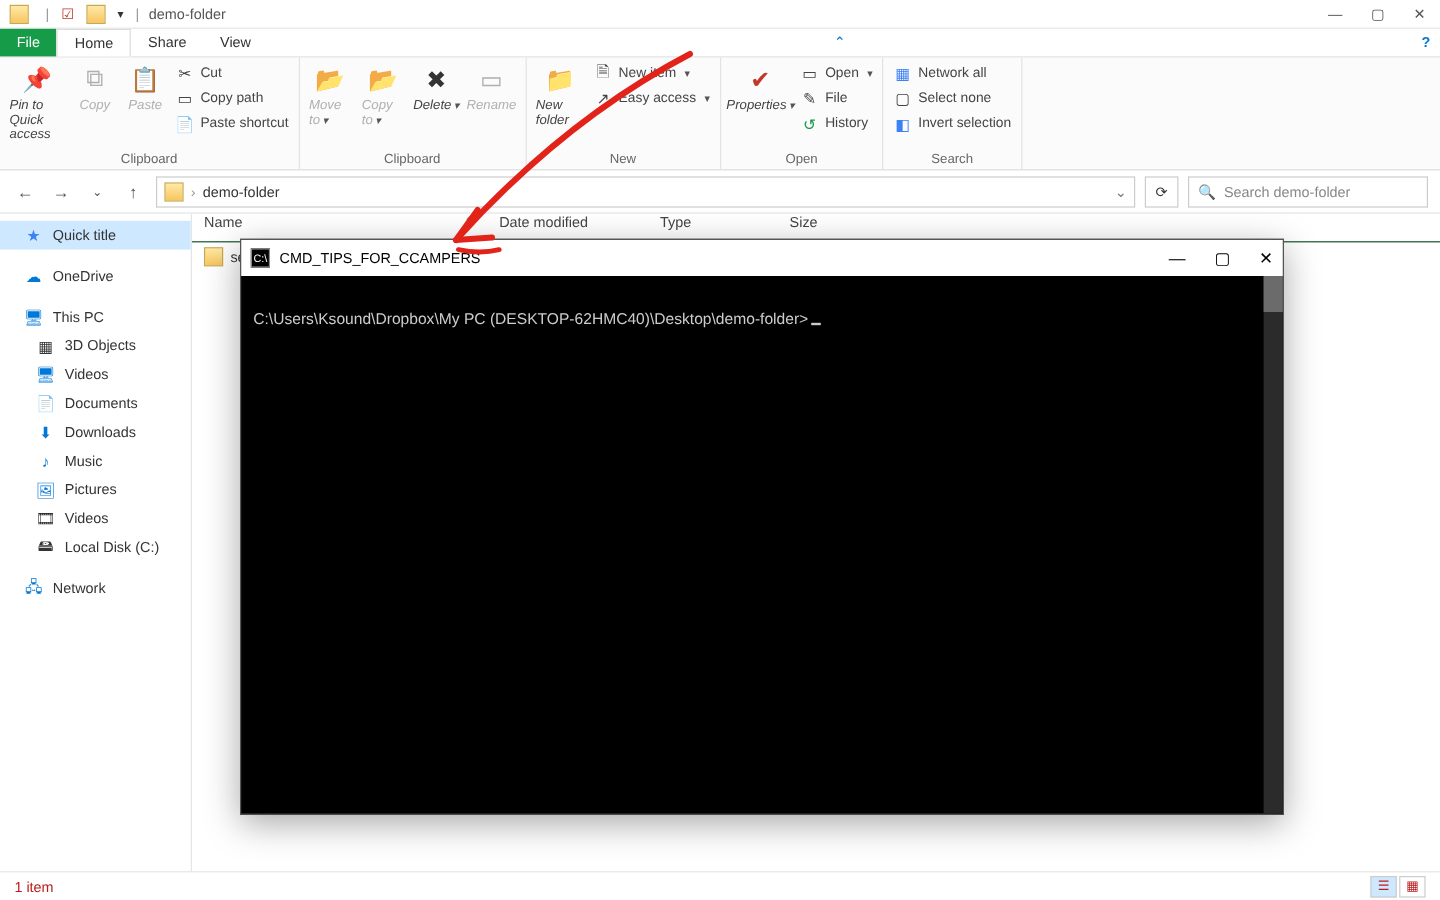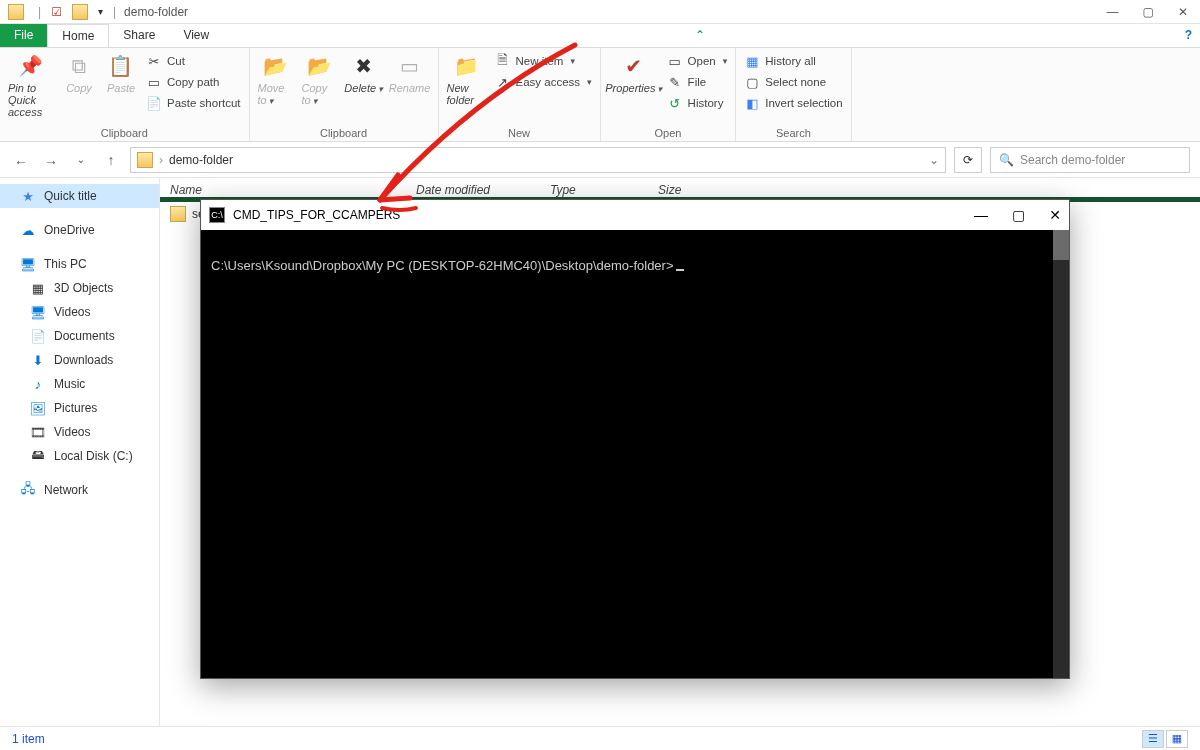--- a/index.html
+++ b/index.html
@@ -43,28 +43,28 @@
   
   .main { display:flex; height:calc(750px - 24px - 24px - 94px - 36px - 24px);}
   .sidebar { width:160px; border-right:1px solid #e5e5e5; padding:6px 0; overflow:hidden;}
   .side-item { display:flex; align-items:center; gap:8px; padding:4px 10px 4px 20px; font-size:12px;}
   .side-item.selected { background:#cde8ff;}
   .side-item .sico { width:16px; height:16px; display:inline-flex; align-items:center; justify-content:center; font-size:13px;}
   .side-item.sub { padding-left:30px;}
   .side-spacer{ height:10px;}
 
   .content { flex:1; position:relative;}
-  .cols { display:flex; height:24px; align-items:flex-end; border-bottom:5px solid #14532d; color:#444; font-size:12px;font-style:italic;}
+  .cols { display:flex; height:24px; align-items:flex-start; border-bottom:1px solid #14532d; color:#444; font-size:12px;}
   .cols div { padding:0 10px;}
   .col-name{width:246px;} .col-date{width:134px;} .col-type{width:108px;} .col-size{width:80px;}
   .filerow { display:flex; align-items:center; gap:6px; padding:4px 10px;}
   .filerow .ficon{ width:16px; height:16px; background: linear-gradient(#ffe9a6,#f7c65f); border:1px solid #caa84a;}
 
   
-  .status { position:absolute; bottom:0; left:0; right:0; height:24px; border-top:1px solid #e5e5e5; display:flex; align-items:center; padding:0 12px; font-size:12px; color:#1d4ed8;}
+  .status { position:absolute; bottom:0; left:0; right:0; height:24px; border-top:1px solid #e5e5e5; display:flex; align-items:center; padding:0 12px; font-size:12px; color:#b91c1c;}
   .viewtoggles{ margin-left:auto; display:flex; gap:2px;}
   .viewtog{ width:22px; height:18px; border:1px solid #ccc; display:flex; align-items:center; justify-content:center; font-size:11px;}
 
   
   .cmd { position:absolute; left:200px; top:199px; width:870px; height:480px; background:#000; box-shadow:0 8px 28px rgba(0,0,0,.35); border:1px solid #555;}
   .cmd-title { height:30px; background:#fff; display:flex; align-items:center; padding:0 8px; gap:8px; color:#000;}
   .cmd-title .cico{ width:16px; height:16px; background:#000; color:#fff; font-size:9px; display:flex; align-items:center; justify-content:center; border:1px solid #888;}
   .cmd-ctrls{ margin-left:auto; display:flex; gap:24px; font-size:14px;}
   .cmd-body { position:relative; padding:12px 10px; color:#ccc; font-family:"Consolas","Courier New",monospace; font-size:13px; line-height:1.55; height:calc(100% - 30px);}
   .cmd-scroll{ position:absolute; right:0; top:0; bottom:0; width:16px; background:#2b2b2b;}
@@ -206,21 +206,21 @@
       </div>
     </div>
     <div class="group-label">Open</div>
   </div>
 
   <div class="group" style="min-width:110px;">
     <div class="group-body">
       <div class="minilist">
         <div class="mini">
             <span class="mico" style="color:#3b82f6;">▦</span>
-            <span>History all</span>
+            <span>Network all</span>
           </div>
         <div class="mini">
             <span class="mico">▢</span>
             <span>Select none</span>
           </div>
         <div class="mini">
             <span class="mico" style="color:#3b82f6;">◧</span>
             <span>Invert selection</span>
           </div>
       </div>

